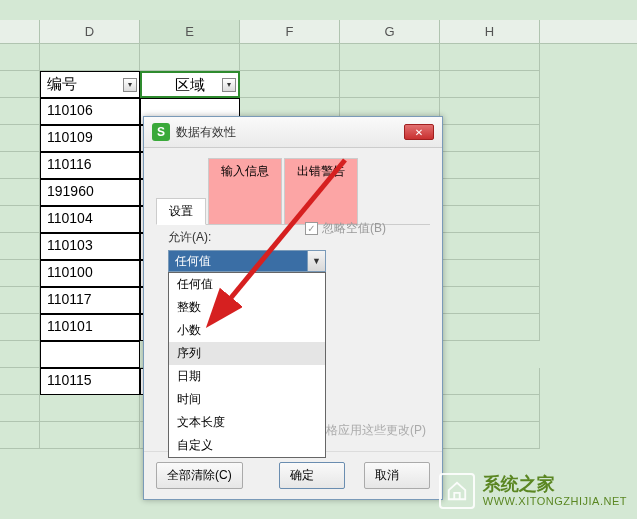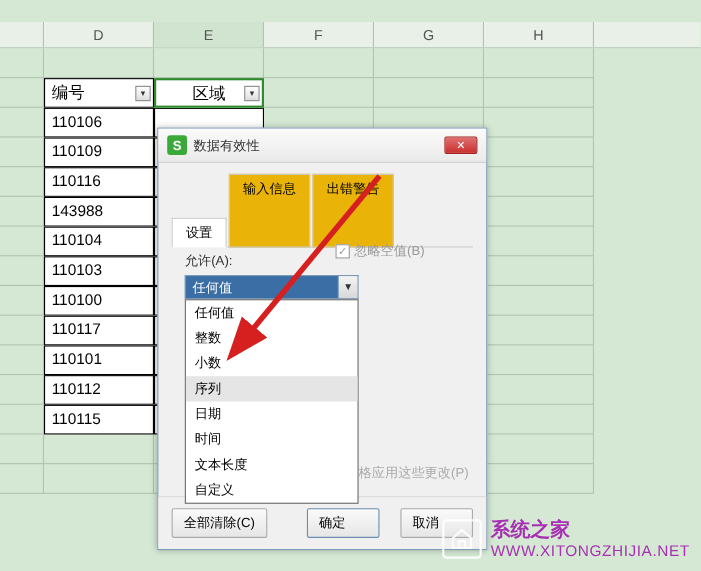--- a/index.html
+++ b/index.html
@@ -137,21 +137,21 @@
     .tabs {
       display: flex;
       gap: 0;
       margin-bottom: 4px;
       border-bottom: 1px solid #ccc;
     }
     .tab {
       padding: 4px 12px;
       font-size: 12px;
       border: 1px solid #ccc;
-      background: #eab308;
+      background: #fca5a5;
       margin-bottom: -1px;
       margin-right: 2px;
     }
     .tab.active {
       background: #fff;
       border-bottom: 1px solid #fff;
       margin-top: 40px;
     }
     
     .fieldset-label {
@@ -273,32 +273,32 @@
     }
     
     
     .watermark {
       position: absolute;
       bottom: 10px;
       right: 10px;
       display: flex;
       align-items: center;
       gap: 8px;
-      color: #a21caf;
+      color: #4d7c0f;
       opacity: 0.9;
     }
     .wm-icon {
       width: 36px; height: 36px;
       border: 2px solid #fff;
       border-radius: 4px;
       display: flex; align-items: center; justify-content: center;
     }
     .wm-text { display: flex; flex-direction: column; line-height: 1.2; }
     .wm-main { font-size: 18px; font-weight: bold; }
-    .wm-url { font-size: 14px; letter-spacing: 0.5px; }
+    .wm-url { font-size: 11px; letter-spacing: 0.5px; }
   </style>
 </head>
 <body>
 
 <div class="spreadsheet">
   <div class="col-headers">
     <div class="col-header"></div>
     <div class="col-header col-d">D</div>
     <div class="col-header col-e">E</div>
     <div class="col-header">F</div>
@@ -347,21 +347,21 @@
     <div class="row">
         <div class="cell spacer"></div>
         <div class="cell data-d">110116</div>
         <div class="cell data-e"></div>
         <div class="cell"></div>
         <div class="cell"></div>
         <div class="cell"></div>
       </div>
     <div class="row">
         <div class="cell spacer"></div>
-        <div class="cell data-d">143988</div>
+        <div class="cell data-d">191960</div>
         <div class="cell data-e"></div>
         <div class="cell"></div>
         <div class="cell"></div>
         <div class="cell"></div>
       </div>
     <div class="row">
         <div class="cell spacer"></div>
         <div class="cell data-d">110104</div>
         <div class="cell data-e"></div>
         <div class="cell"></div>
@@ -395,21 +395,20 @@
     <div class="row">
         <div class="cell spacer"></div>
         <div class="cell data-d">110101</div>
         <div class="cell data-e"></div>
         <div class="cell"></div>
         <div class="cell"></div>
         <div class="cell"></div>
       </div>
     <div class="row">
         <div class="cell spacer"></div>
-        <div class="cell data-d">110112</div>
         <div class="cell data-e"></div>
         <div class="cell"></div>
         <div class="cell"></div>
         <div class="cell"></div>
       </div>
     <div class="row">
         <div class="cell spacer"></div>
         <div class="cell data-d">110115</div>
         <div class="cell data-e"></div>
         <div class="cell"></div>

